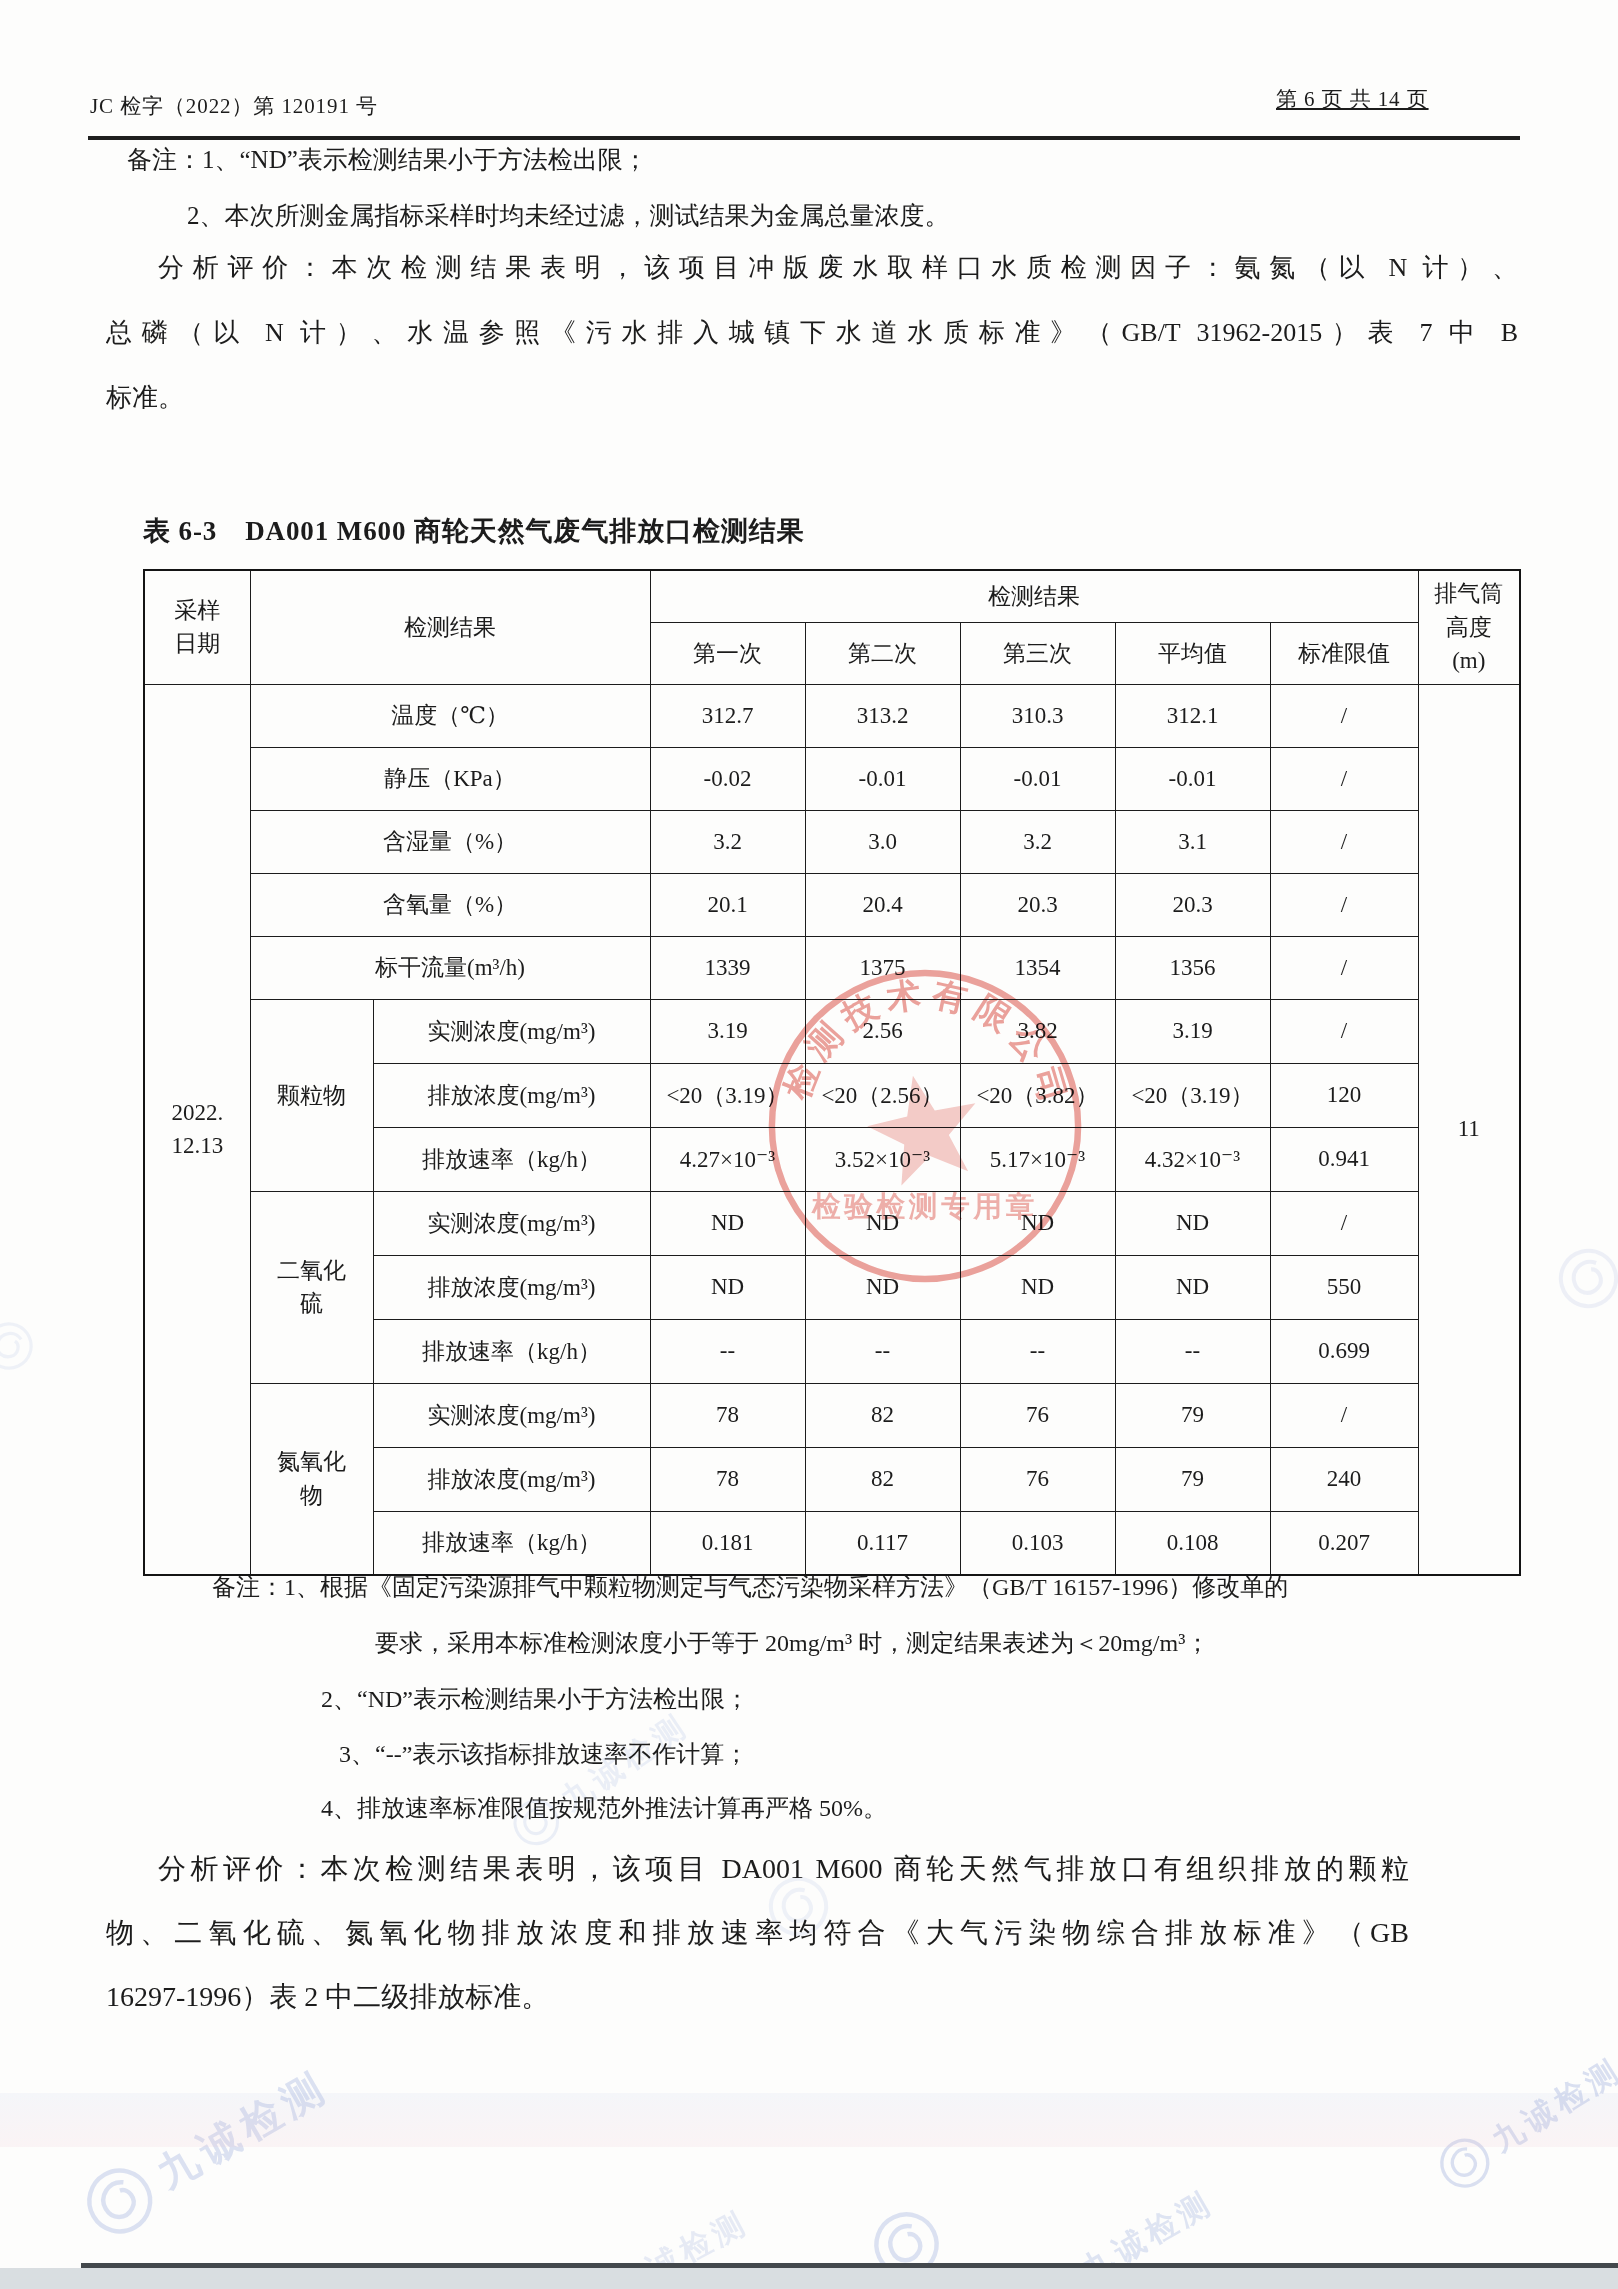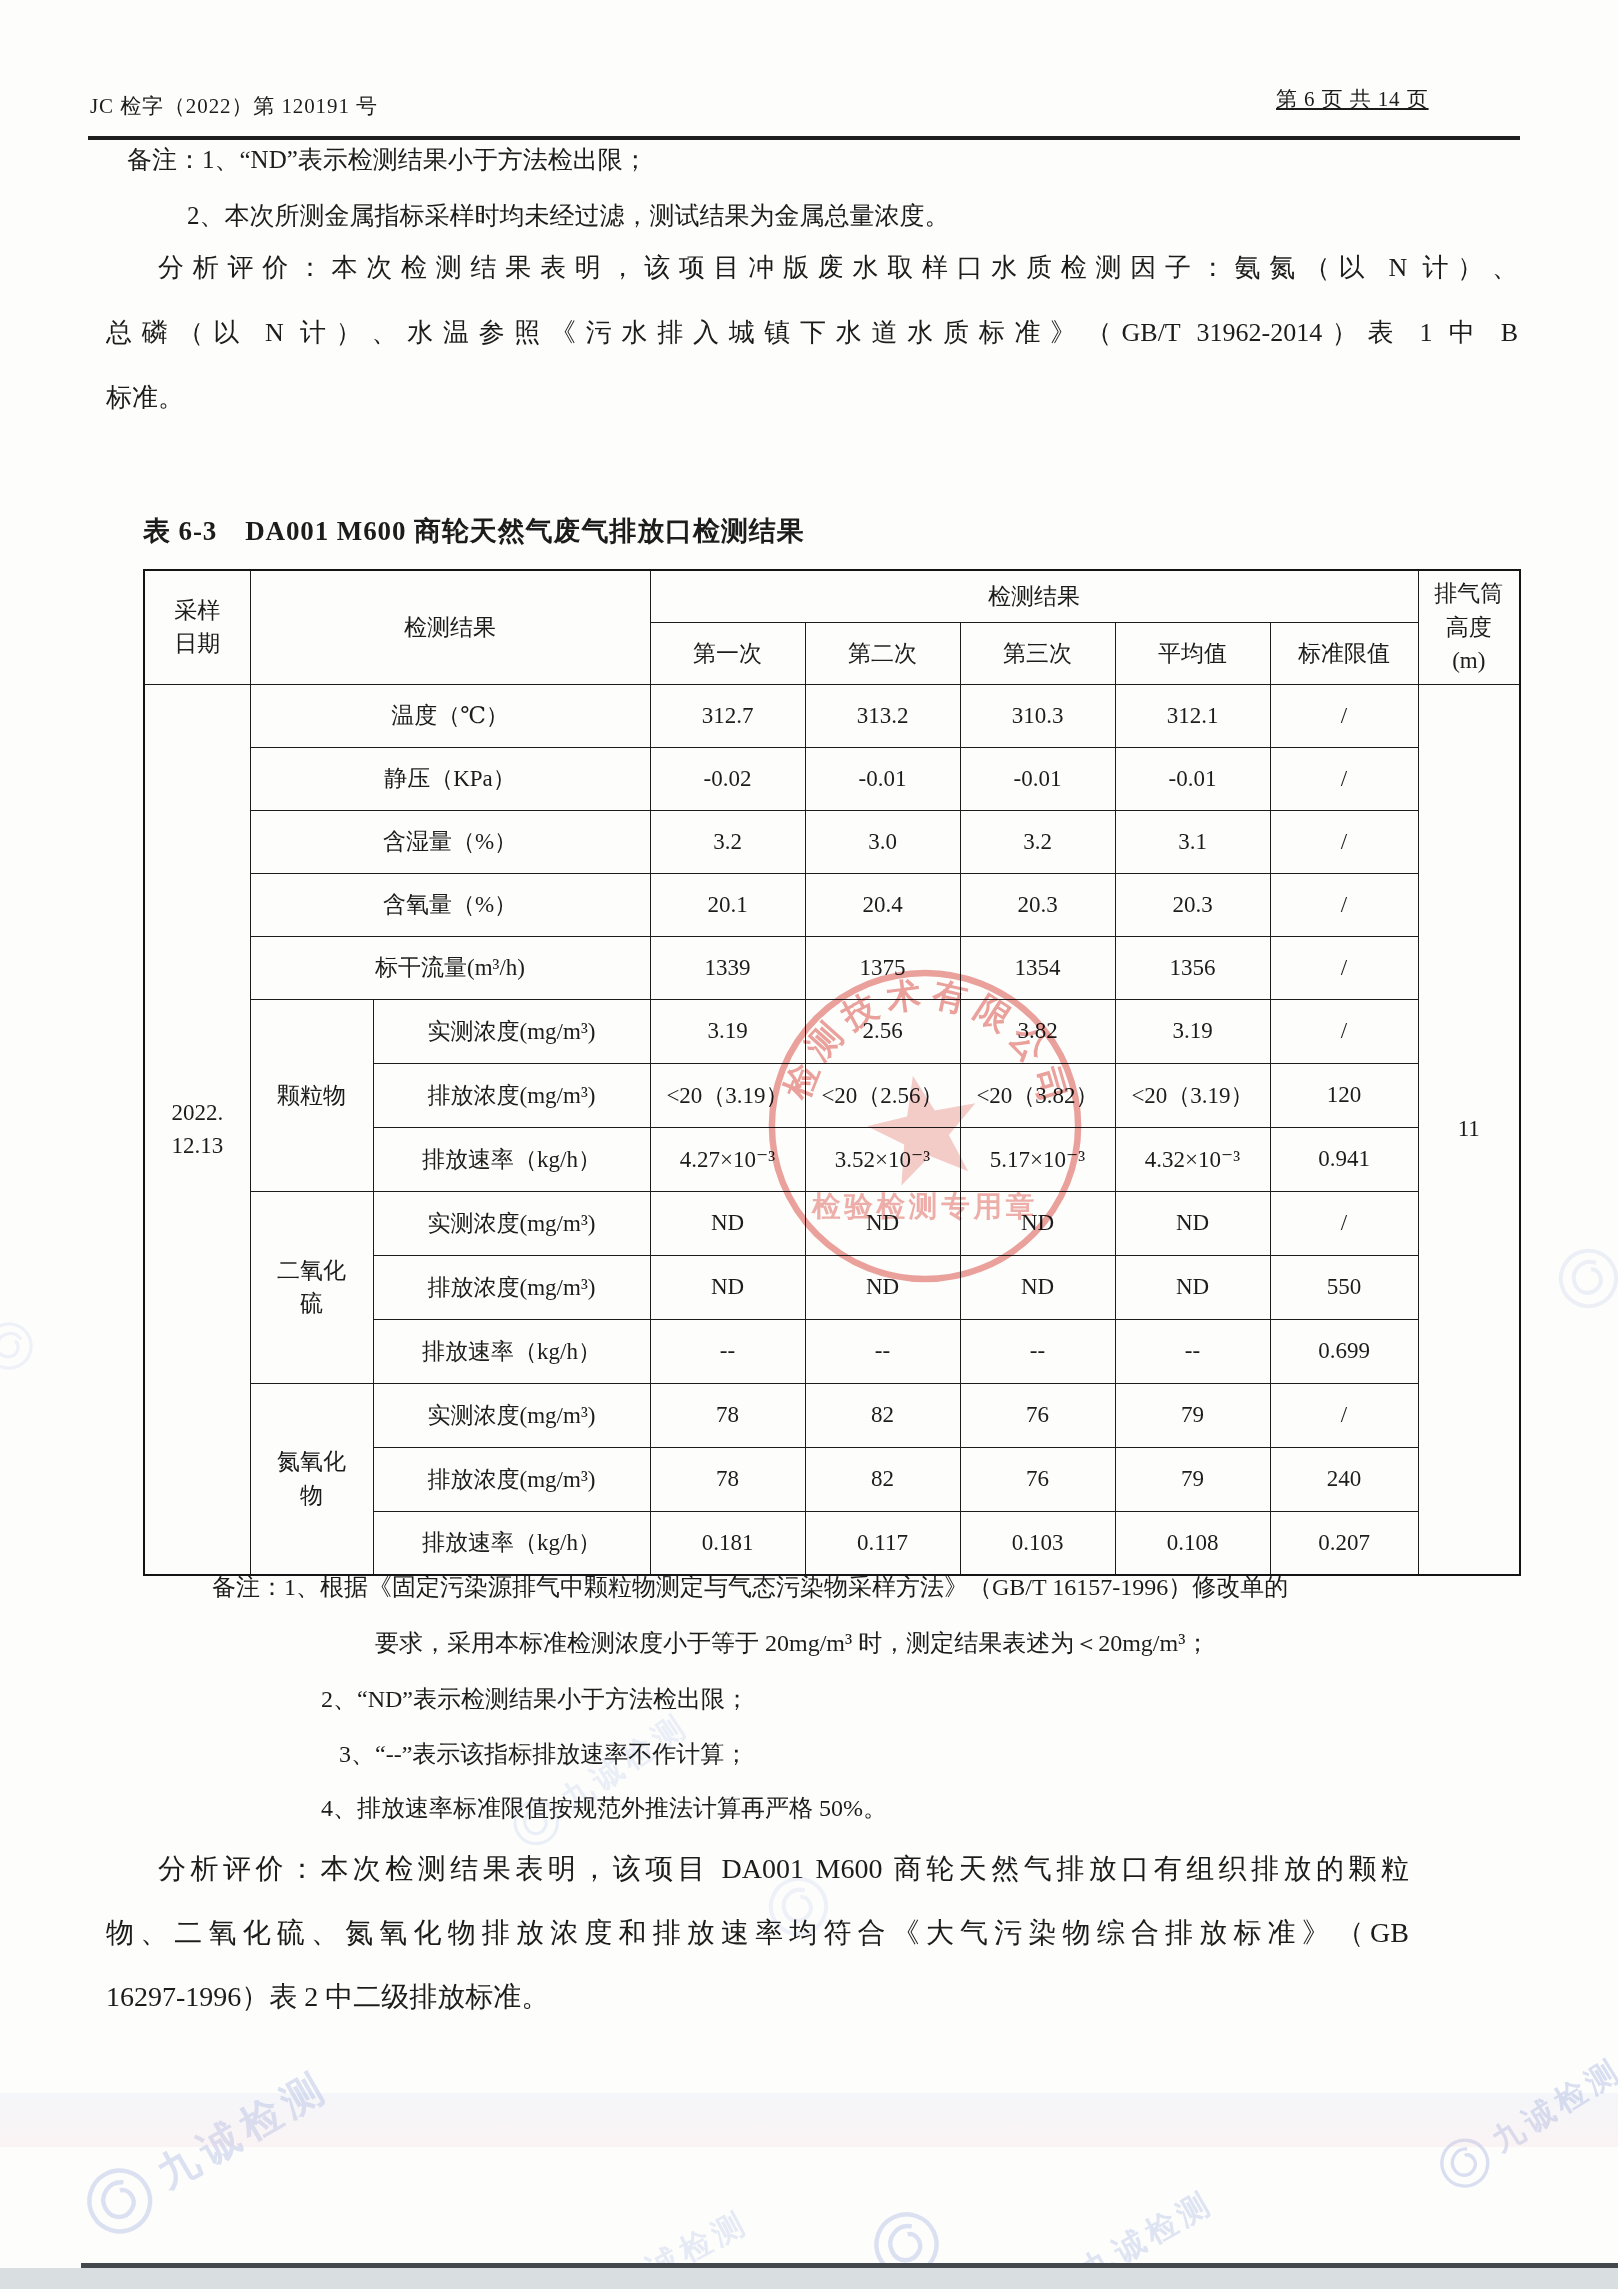--- a/index.html
+++ b/index.html
@@ -107,21 +107,21 @@
 
     <div class="abs hdr" style="left:90px; top:92px;">JC 检字（2022）第 120191 号</div>
     <div class="abs hdr" style="left:1276px; top:85px;text-decoration:underline;">第 6 页 共 14 页</div>
     <div class="abs hdr-rule" style="left:88px; top:136px; width:1432px;"></div>
 
     <div class="abs note-line" style="left:127px; top:143px;">备注：1、“ND”表示检测结果小于方法检出限；</div>
     <div class="abs note-line" style="left:187px; top:199px;">2、本次所测金属指标采样时均未经过滤，测试结果为金属总量浓度。</div>
 
     <div class="abs para" style="left:106px; top:235px; width:1412px;">
       <div class="ln just indent">分析评价：本次检测结果表明，该项目冲版废水取样口水质检测因子：氨氮（以 N 计）、</div>
-      <div class="ln just">总磷（以 N 计）、水温参照《污水排入城镇下水道水质标准》（GB/T 31962-2014）表 1 中 B</div>
+      <div class="ln just">总磷（以 N 计）、水温参照《污水排入城镇下水道水质标准》（GB/T 31962-2015）表 7 中 B</div>
       <div class="ln">标准。</div>
     </div>
 
     <div class="abs tbl-title" style="left:143px; top:513px; width:1375px;">表 6-3　DA001 M600 商轮天然气废气排放口检测结果</div>
 
     <table class="rpt abs" style="left:143px; top:569px;">
       <colgroup>
         <col style="width:106px">
           <col style="width:123px">
           <col style="width:277px">

